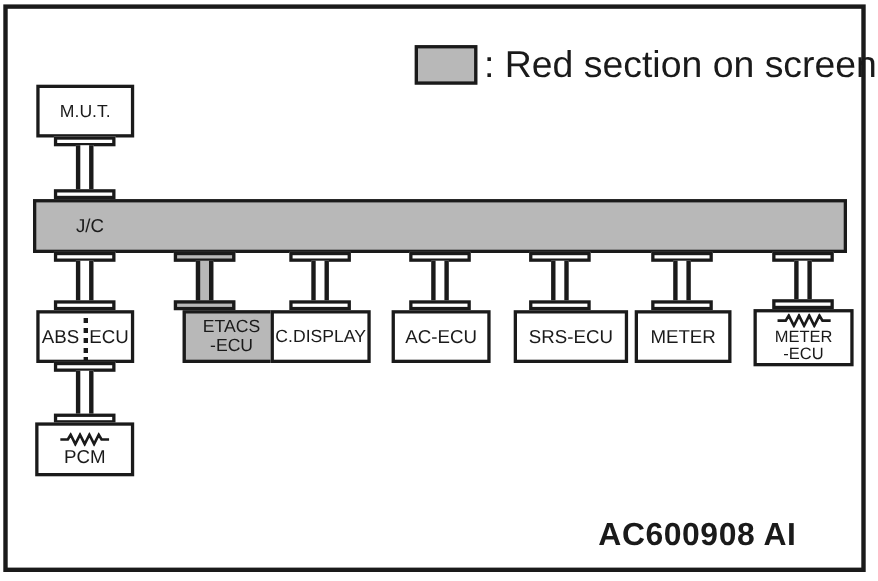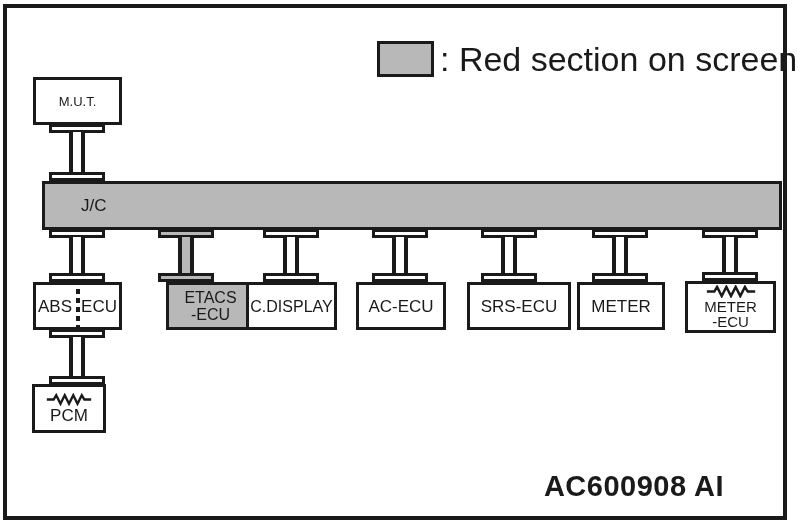--- a/index.html
+++ b/index.html
@@ -60,28 +60,28 @@
   .resistor{display:block;margin-bottom:1px;}
 </style>
 </head>
 <body>
 
 <div class="abs frame"></div>
 
 <div class="abs legend-swatch" style="background-color: rgb(184, 184, 184);"></div>
 <div class="abs legend-label">: Red section on screen</div>
 
-<div class="abs node" style="left:33px;top:77px;width:89px;height:48px;font-size:13px;">
+<div class="abs node" style="left:33px;top:77px;width:89px;height:48px;font-size:16px;">
   <span>M.U.T.</span>
 </div>
 <div class="abs tab" style="left:49px;top:124px;"></div>
 <div class="abs pipe" style="left:69px;top:132px;height:41px;"></div>
 <div class="abs tab" style="left:49px;top:172px;"></div>
 
-<div class="abs bus" style="background-color: rgb(184, 184, 184); margin-left: 12px;">
+<div class="abs bus" style="background-color: rgb(184, 184, 184);">
   <span>J/C</span>
 </div>
 
 <div class="abs tab" style="left:49px;top:229px;"></div>
 <div class="abs pipe" style="left:69px;top:237px;height:37px;"></div>
 <div class="abs tab" style="left:49px;top:273px;"></div>
 
 <div class="abs tab gray" style="left: 158px; top: 229px; background-color: rgb(184, 184, 184);"></div>
 <div class="abs pipe gray" style="left: 178px; top: 237px; height: 37px; background-color: rgb(184, 184, 184);"></div>
 <div class="abs tab gray" style="left: 158px; top: 273px; background-color: rgb(184, 184, 184);"></div>
@@ -144,21 +144,21 @@
     </svg>
     <span>METER</span>
     <span>-ECU</span>
   </div>
 </div>
 
 <div class="abs tab" style="left:49px;top:329px;"></div>
 <div class="abs pipe" style="left:69px;top:337px;height:40px;"></div>
 <div class="abs tab" style="left:49px;top:376px;"></div>
 
-<div class="abs node" style="left:32px;top:384px;width:74px;height:49px;">
+<div class="abs node" style="left:32px;top:384px;width:90px;height:49px;">
   <div class="stack">
     <svg class="resistor" width="46" height="13" viewBox="0 0 54 14">
       <polyline points="1,7 9,7 12,2 17,12 22,2 27,12 32,2 37,12 42,2 45,7 53,7" fill="none" stroke="#1a1a1a" stroke-width="2.8"></polyline>
     </svg>
     <span>PCM</span>
   </div>
 </div>
 
 <div class="abs figure-code">AC600908 AI</div>
 

